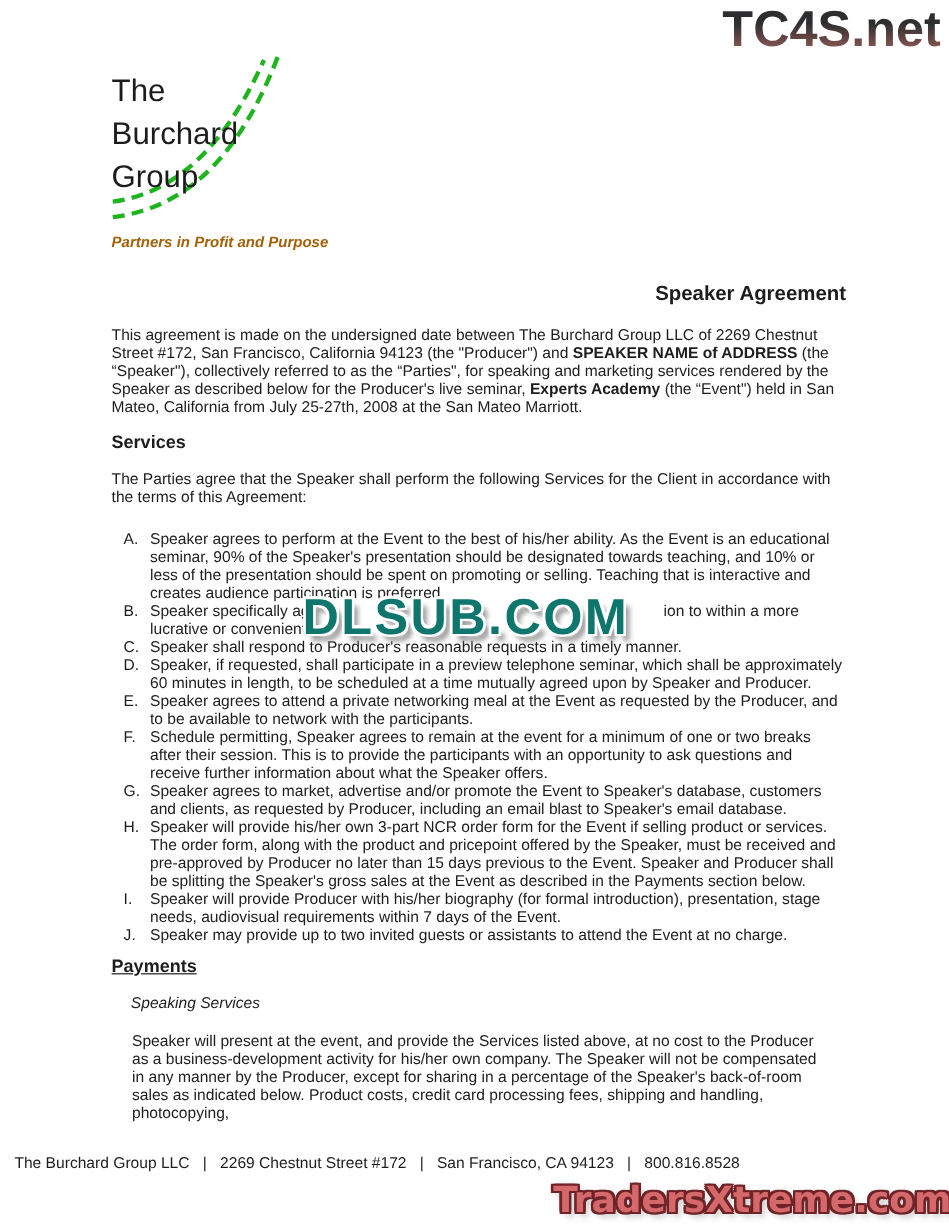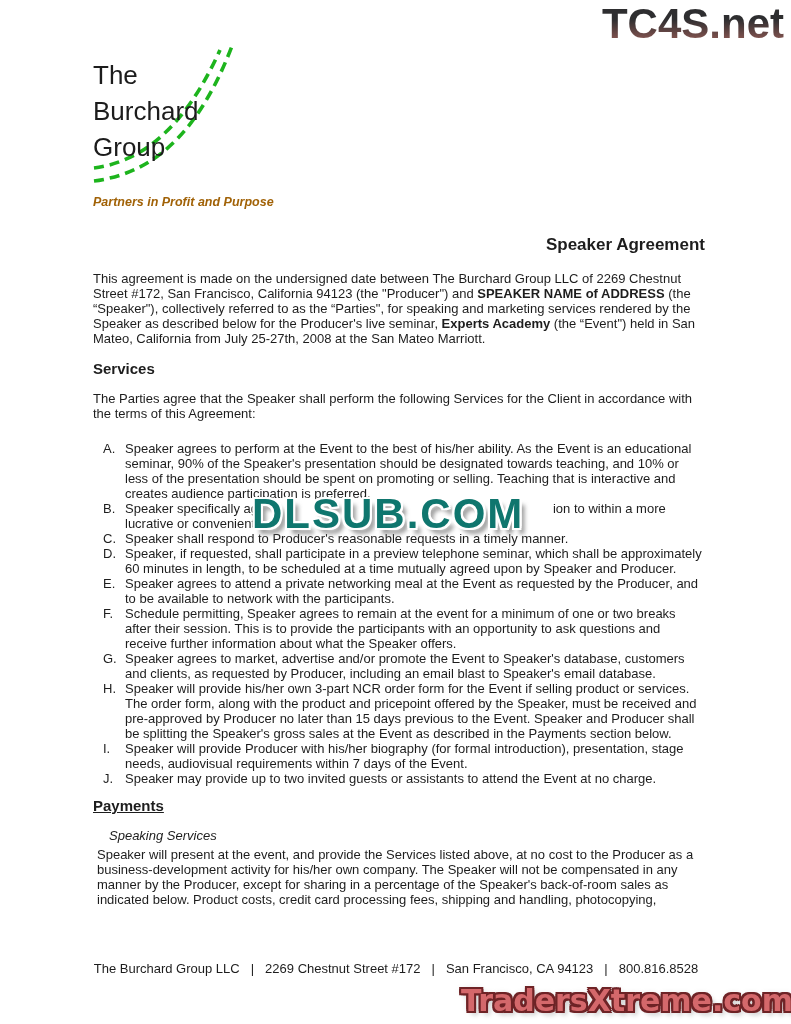--- a/index.html
+++ b/index.html
@@ -58,24 +58,24 @@
   .para{margin:0 0 15px 0;}
   .h2{font-size:15px;font-weight:bold;height:18px;margin:0 0 12px 0;}
   .svc-intro{margin:0 0 20px 0;}
   .list{margin:0;}
   .li{display:flex;padding-left:10px;}
   .li .marker{width:22px;flex:0 0 22px;}
   .li .txt{flex:1;}
   .gap{display:inline-block;width:295px;height:1px;}
   .pay{margin-top:12px;text-decoration:underline;}
   .sub{font-style:italic;margin-left:16px;}
-  .pay-para{margin:4px;}
+  .pay-para{margin:17px;}
   
   .footer{
-    position:absolute;left:1px;right:0;top:961px;text-align:center;
+    position:absolute;left:12px;right:0;top:961px;
     font-size:13px;color:#1d1d1d;
   }
   .footer .pipe{margin:0 11px;}
 </style>
 </head>
 <body>
 
 <div class="tc4s">TC4S.net</div>
 
 <svg class="curve" width="150" height="155" viewBox="0 0 150 155">

